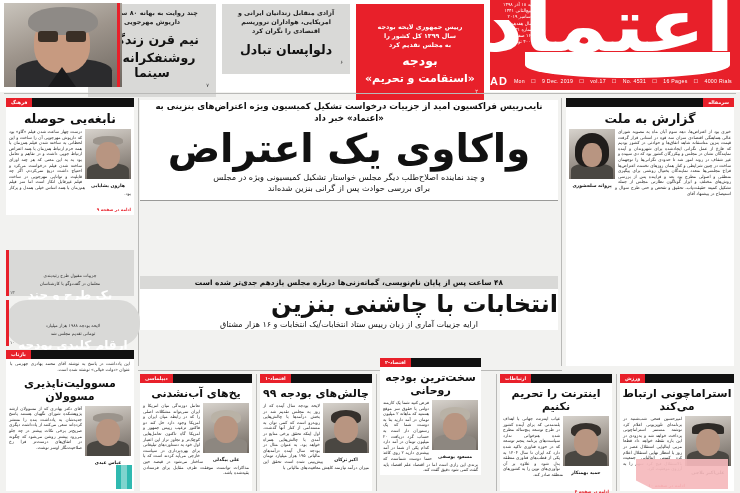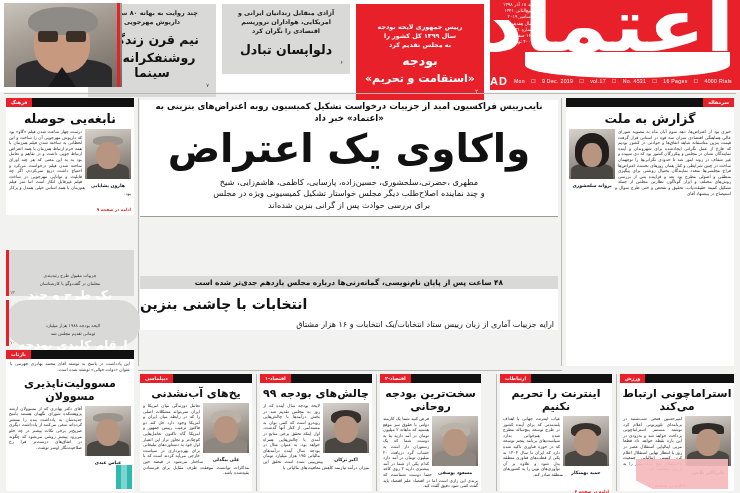--- a/index.html
+++ b/index.html
@@ -215,26 +215,26 @@
   .lead-sub {
     font-size: 8.2px; line-height: 11.4px; color: #111;
     text-align: center; padding: 0 8px; margin-top: 5px;
   }
   .lead2-kicker {
     background: #d9d9d7; color: #111;
     font-size: 7.4px; line-height: 13px; font-weight: bold;
     text-align: center;
   }
   .lead2-head {
-    font-size: 14px; line-height: 24px; font-weight: bold;
-    color: #111; text-align: left; margin-top: 3px;
+    font-size: 24px; line-height: 24px; font-weight: bold;
+    color: #111; text-align: right; margin-top: 3px; margin-left: 41px;
   }
   .lead2-sub {
     font-size: 8px; line-height: 11px; color: #111;
-    text-align: right; margin-top: 3px; padding: 0 4px;
+    text-align: center; margin-top: 3px; padding: 0 4px;
   }
   .lead-div { height: 1px; background: #9a9a98; margin: 5px 0 0 0; }
 
   
   .rail-kicker {
     font-size: 4.4px; line-height: 5.8px; text-align: center;
     color: #333; padding: 2px 4px 0 4px;
   }
   .rail-head {
     font-size: 12px; line-height: 14px; font-weight: bold;
@@ -351,23 +351,22 @@
           <div class="t-face"></div>
       </div>
       <div class="byline" style="float:left;clear:left;width:46px;">پروانه سلحشوری</div>
       <div class="art-body" style="padding:0;">خبری بود از اعتراض‌ها، دهه سوم آبان ماه به مصوبه شورای عالی هماهنگی اقتصادی سران سه قوه در استانی قرار گرفت قیمت بنزین متاسفانه شاهد اتفاق‌ها و حوادثی در کشور بودیم که فارغ از عمل نگرانی ایجادشده برای شهروندان و آینده نمایندگان نشان در مجلس و بیکرزگان کشور بود که دی سپیده و غیر شفاف در روند امور شد تا حدودی نگرانی‌ها را توجهمان ساخت در چنین شرایطی و کنار همان روزهای نخست اعتراض‌ها فراخ مجلسی‌ها متعدد نمایندگان بختیال روشنی برای پیگیری منطقی و اصولی مطرح بود بعد و فراینده پس از بررسی روش‌های مختلف و ابزار گوناگون نظارتی مجلس از جمله تشکیل کمیته حقیقت‌یاب، تحقیق و تفحص و حتی طرح سوال و استیضاح در پیشنهاد آقای</div>
     </div>
   </div>
 
   <div class="vline" style="right:178px; top:98px; height:268px;"></div>
 
   <div class="lead" style="right:182px; top:100px; width:418px;">
-    <div class="lead-kicker">نایب‌رییس فراکسیون امید از جزییات درخواست تشکیل کمیسیون روبه اعتراض‌های بنزینی به «اعتماد» خبر داد</div>
+    <div class="lead-kicker">نایب‌رییس فراکسیون امید از جزییات درخواست تشکیل کمیسیون ویژه اعتراض‌های بنزینی به «اعتماد» خبر داد</div>
     <div class="lead-head">واکاوی یک اعتراض</div>
-    <div class="lead-sub">مطهری ،حضرتی،سلحشوری، حسین‌زاده، پارسایی، کاظمی، هاشم‌زایی، شیخ</div>
     <div class="lead-sub" style="margin-top:0;">و چند نماینده اصلاح‌طلب دیگر مجلس خواستار تشکیل کمیسیونی ویژه در مجلس</div>
     <div class="lead-sub" style="margin-top:0;">برای بررسی حوادث پس از گرانی بنزین شده‌اند</div>
     <div class="lead-div"></div>
   </div>
 
   <div class="lead" style="right:182px; top:276px; width:418px;">
     <div class="lead2-kicker">۴۸ ساعت پس از پایان نام‌نویسی، گمانه‌زنی‌ها درباره مجلس یازدهم جدی‌تر شده است</div>
     <div class="lead2-head">انتخابات با چاشنی بنزین</div>
     <div class="lead2-sub">ارایه جزییات آماری از زبان رییس ستاد انتخابات/یک انتخابات و ۱۶ هزار مشتاق</div>
   </div>
@@ -460,21 +459,21 @@
           <div class="t-hair"></div>
           <div class="t-face"></div>
       </div>
       <div class="byline" style="float:right;clear:right;width:46px;">اکبر ترکان</div>
       <div class="art-body" style="padding:0;">لایحه بودجه سال آینده که از روز به مجلس تقدیم شد در بخش درآمدها با چالش‌هایی روبه‌رو است که کمی توان به مستدامی از کنار آنها گذشت. اول اینکه تحقق برخی منابع در آمدی با چالش‌هایی همراه خواهد بود. به عنوان مثال در بودجه سال آینده درآمدهای مالیاتی ۱۹۵ هزار میلیارد تومان پیش‌بینی شده است تحقق این میزان درآمد نیازمند کاهش معافیت‌های مالیاتی با</div>
     </div>
   </div>
 
   <div class="vline" style="left:376px; top:374px; height:117px;"></div>
 
-  <div class="col" style="left:380px; top:374px; width:101px; height:117px;">
+  <div class="col" style="left:380px; top:358px; width:101px; height:117px;">
     <div class="tagbar">
       <div class="tb-black"></div>
       <div class="tb-red">اقتصاد-۲</div>
     </div>
     <div class="art-title sm">سخت‌ترین بودجه روحانی</div>
     <div style="padding:0 3px;">
       <div class="thumb light" style="float:right;margin:0 0 2px 3px;">
         <div class="t-body"></div>
           <div class="t-hair"></div>
           <div class="t-face"></div>

